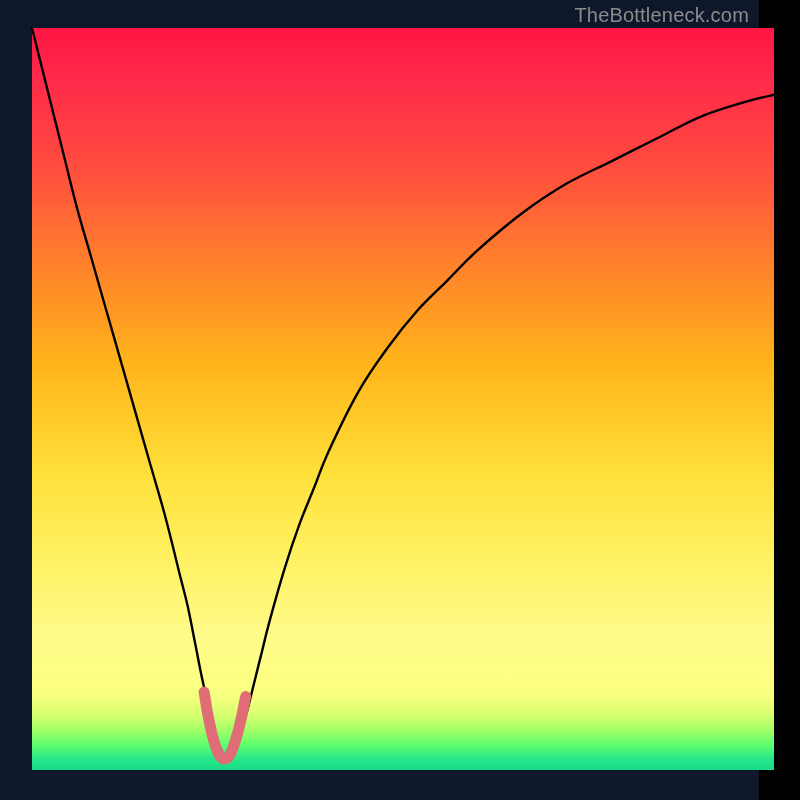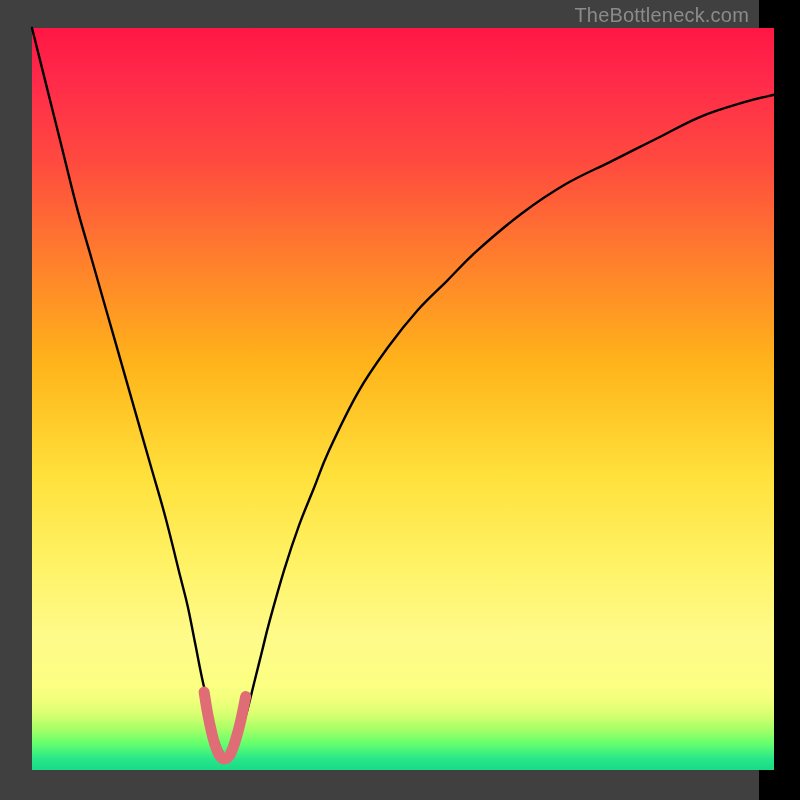--- a/index.html
+++ b/index.html
@@ -7,21 +7,21 @@
     padding: 0;
     width: 800px;
     height: 800px;
     background: #000;
     overflow: hidden;
   }
   .stage {
     position: relative;
     width: 759px;
     height: 800px;
-    background: #404040;
+    background: #0f172a;
   }
   .plot-area {
     position: absolute;
     box-sizing: border-box;
   }
   .gradient-fill {
     position: absolute;
     inset: 0;
   }
   .watermark {

